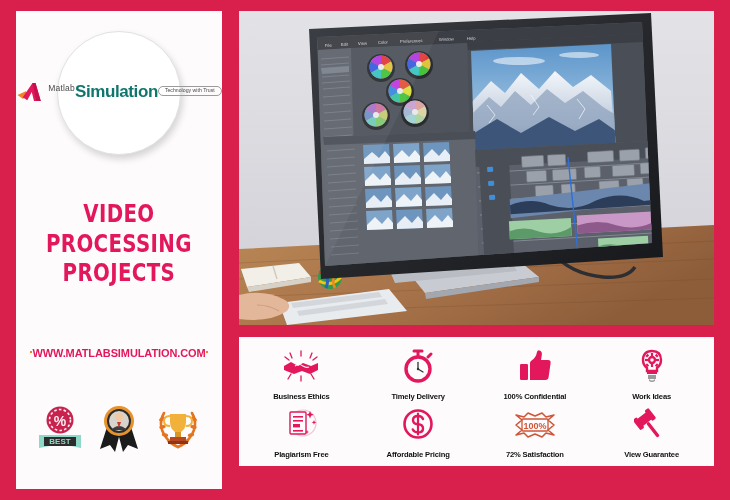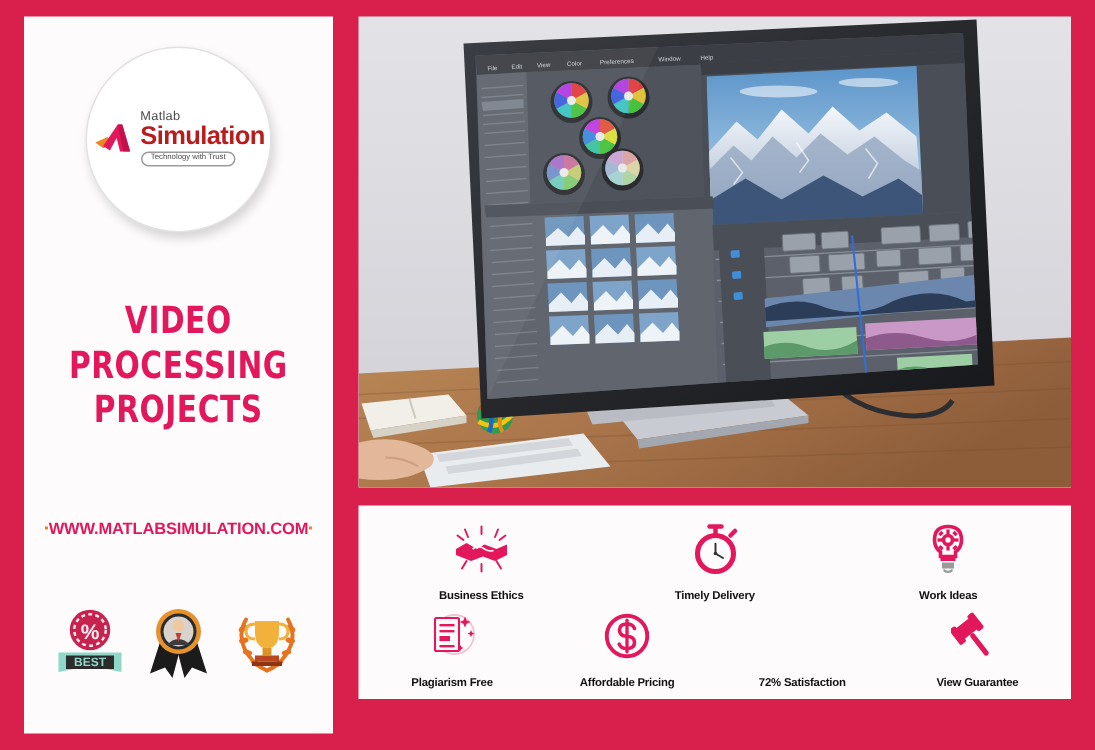--- a/index.html
+++ b/index.html
@@ -33,27 +33,27 @@
     border-radius: 50%;
     background: #ffffff;
     border: 1px solid #e2e2e2;
     box-shadow: 2px 4px 7px rgba(0,0,0,0.16);
     display: flex;
     align-items: center;
     justify-content: center;
   }
   .logo-inner { display: flex; align-items: center; gap: 2px; transform: translateY(-1px); }
   .logo-mark { width: 30px; height: 28px; flex: none; }
-  .logo-text { display: flex; flex-direction: column; align-items: flex-start; line-height: 1; }
+  .logo-text { display: flex; align-items: flex-start; line-height: 1; }
   .logo-matlab {
     font-size: 8.5px; color: #4a4a4a; letter-spacing: .2px;
     margin-bottom: 1px; font-weight: 400;
   }
   .logo-sim {
-    font-size: 17px; font-weight: bold; color: #b91c1c;
+    font-size: 17px; font-weight: bold; color: #0f766e;
     letter-spacing: -.4px; line-height: .95;
   }
   .logo-tag {
     margin-top: 2px;
     font-size: 5.2px; color: #4a4a4a;
     border: .6px solid #9b9b9b;
     border-radius: 7px;
     padding: 1.4px 6px;
     white-space: nowrap;
   }
@@ -577,20 +577,29 @@
             <circle cx="17" cy="21" r="12" fill="none" stroke="#e2175c" stroke-width="3.4"></circle>
             <circle cx="17" cy="21" r="8.6" fill="#fdfbfc"></circle>
             <path d="M17 21 L17 14.5" stroke="#333" stroke-width="1.3" stroke-linecap="round"></path>
             <path d="M17 21 L22 24" stroke="#333" stroke-width="1.3" stroke-linecap="round"></path>
             <circle cx="17" cy="21" r="1.2" fill="#333"></circle>
           </svg>
         </div>
         <div class="feature-label">Timely Delivery</div>
       </div>
 
+      <div class="feature">
+        <div class="feature-ico">
+          <svg width="36" height="34" viewBox="0 0 36 34">
+            <rect x="3" y="15" width="8" height="16" rx="1.2" fill="#e2175c"></rect>
+            <path d="M13 31 L13 14 q0 -1 1 -2 q5 -3 6 -9 q.4 -2 2.4 -1.6 q3 .7 2.4 4.6 L24 11 L31 11 q3 0 2.6 3 l-2 14 q-.3 3 -3.3 3 Z" fill="#e2175c"></path>
+          </svg>
+        </div>
+        <div class="feature-label">100% Confidential</div>
+      </div>
 
       <div class="feature">
         <div class="feature-ico">
           <svg width="32" height="36" viewBox="0 0 32 36">
             <path d="M16 3 q9 0 9 9 q0 5 -4 8 l0 3 l-10 0 l0 -3 q-4 -3 -4 -8 q0 -9 9 -9 Z" fill="none" stroke="#e2175c" stroke-width="2.4"></path>
             <path d="M11 25 l10 0" stroke="#e2175c" stroke-width="2"></path>
             <rect x="12" y="27" width="8" height="4" fill="#9a9a9a"></rect>
             <path d="M13 31 q3 3 6 0 l0 2 q-3 2 -6 0 Z" fill="#9a9a9a"></path>
             <g fill="#e2175c" transform="translate(16,12)">
               <circle r="4.2"></circle>
@@ -641,20 +650,27 @@
           <svg width="34" height="34" viewBox="0 0 34 34">
             <circle cx="17" cy="17" r="13.5" fill="none" stroke="#e2175c" stroke-width="2.6"></circle>
             <path d="M17 6.5 L17 27.5" stroke="#e2175c" stroke-width="2.2" stroke-linecap="round"></path>
             <path d="M22 12 q-1 -3 -5 -3 q-5 0 -5 4 q0 4 5 4.2 q5 .2 5 4.2 q0 4 -5 4 q-4 0 -5.2 -3" fill="none" stroke="#e2175c" stroke-width="2.4" stroke-linecap="round"></path>
           </svg>
         </div>
         <div class="feature-label">Affordable Pricing</div>
       </div>
 
       <div class="feature">
+        <div class="feature-ico">
+          <svg width="42" height="30" viewBox="0 0 42 30">
+            <path d="M2 6 L8 11 L2 16 L8 21 L2 26 L10 24 L14 28 L21 25 L28 28 L32 24 L40 26 L34 21 L40 16 L34 11 L40 6 L32 8 L28 4 L21 7 L14 4 L10 8 Z" fill="none" stroke="#cf5638" stroke-width="1.6" stroke-linejoin="round"></path>
+            <rect x="8" y="10" width="26" height="12" rx="1" fill="none" stroke="#cf5638" stroke-width="1.3"></rect>
+            <text x="21" y="20" font-size="9" font-weight="bold" fill="#cf5638" text-anchor="middle" font-family="'Liberation Sans',sans-serif">100%</text>
+          </svg>
+        </div>
         <div class="feature-label">72% Satisfaction</div>
       </div>
 
       <div class="feature">
         <div class="feature-ico">
           <svg width="36" height="34" viewBox="0 0 36 34">
             <g transform="rotate(-38 18 17)">
               <rect x="7" y="4" width="16" height="9" rx="1.6" fill="#e2175c"></rect>
               <rect x="5" y="2" width="5" height="13" rx="1.4" fill="#e2175c"></rect>
               <rect x="20" y="2" width="5" height="13" rx="1.4" fill="#e2175c"></rect>

